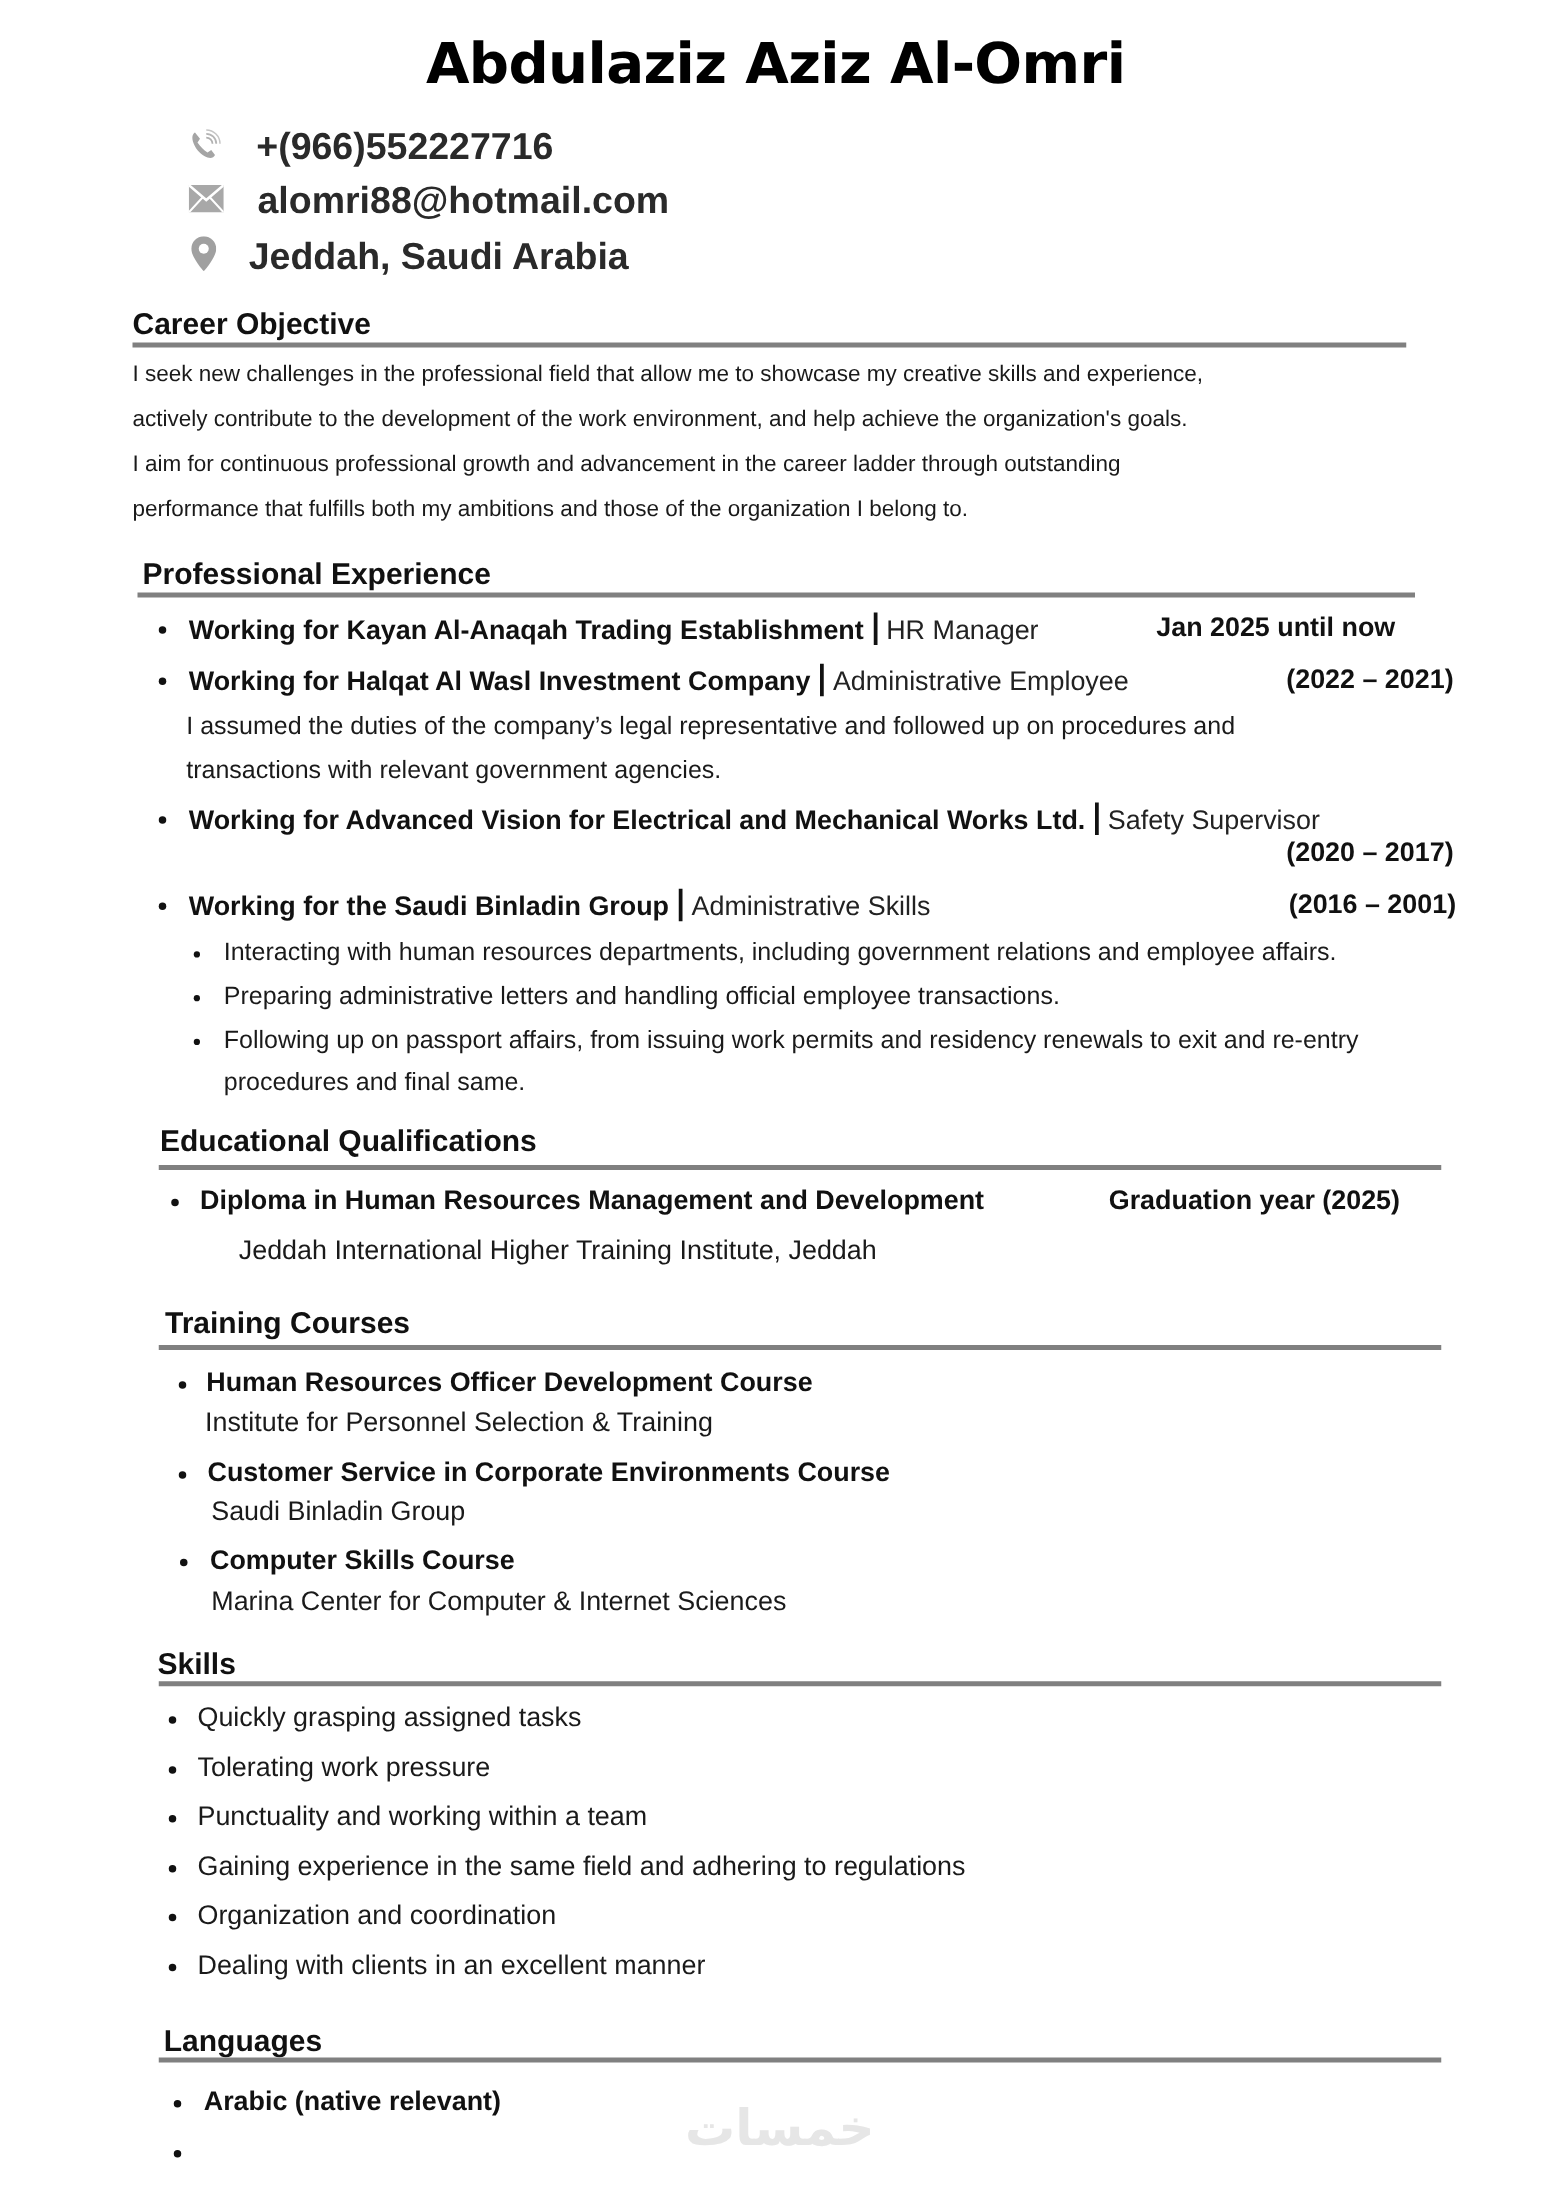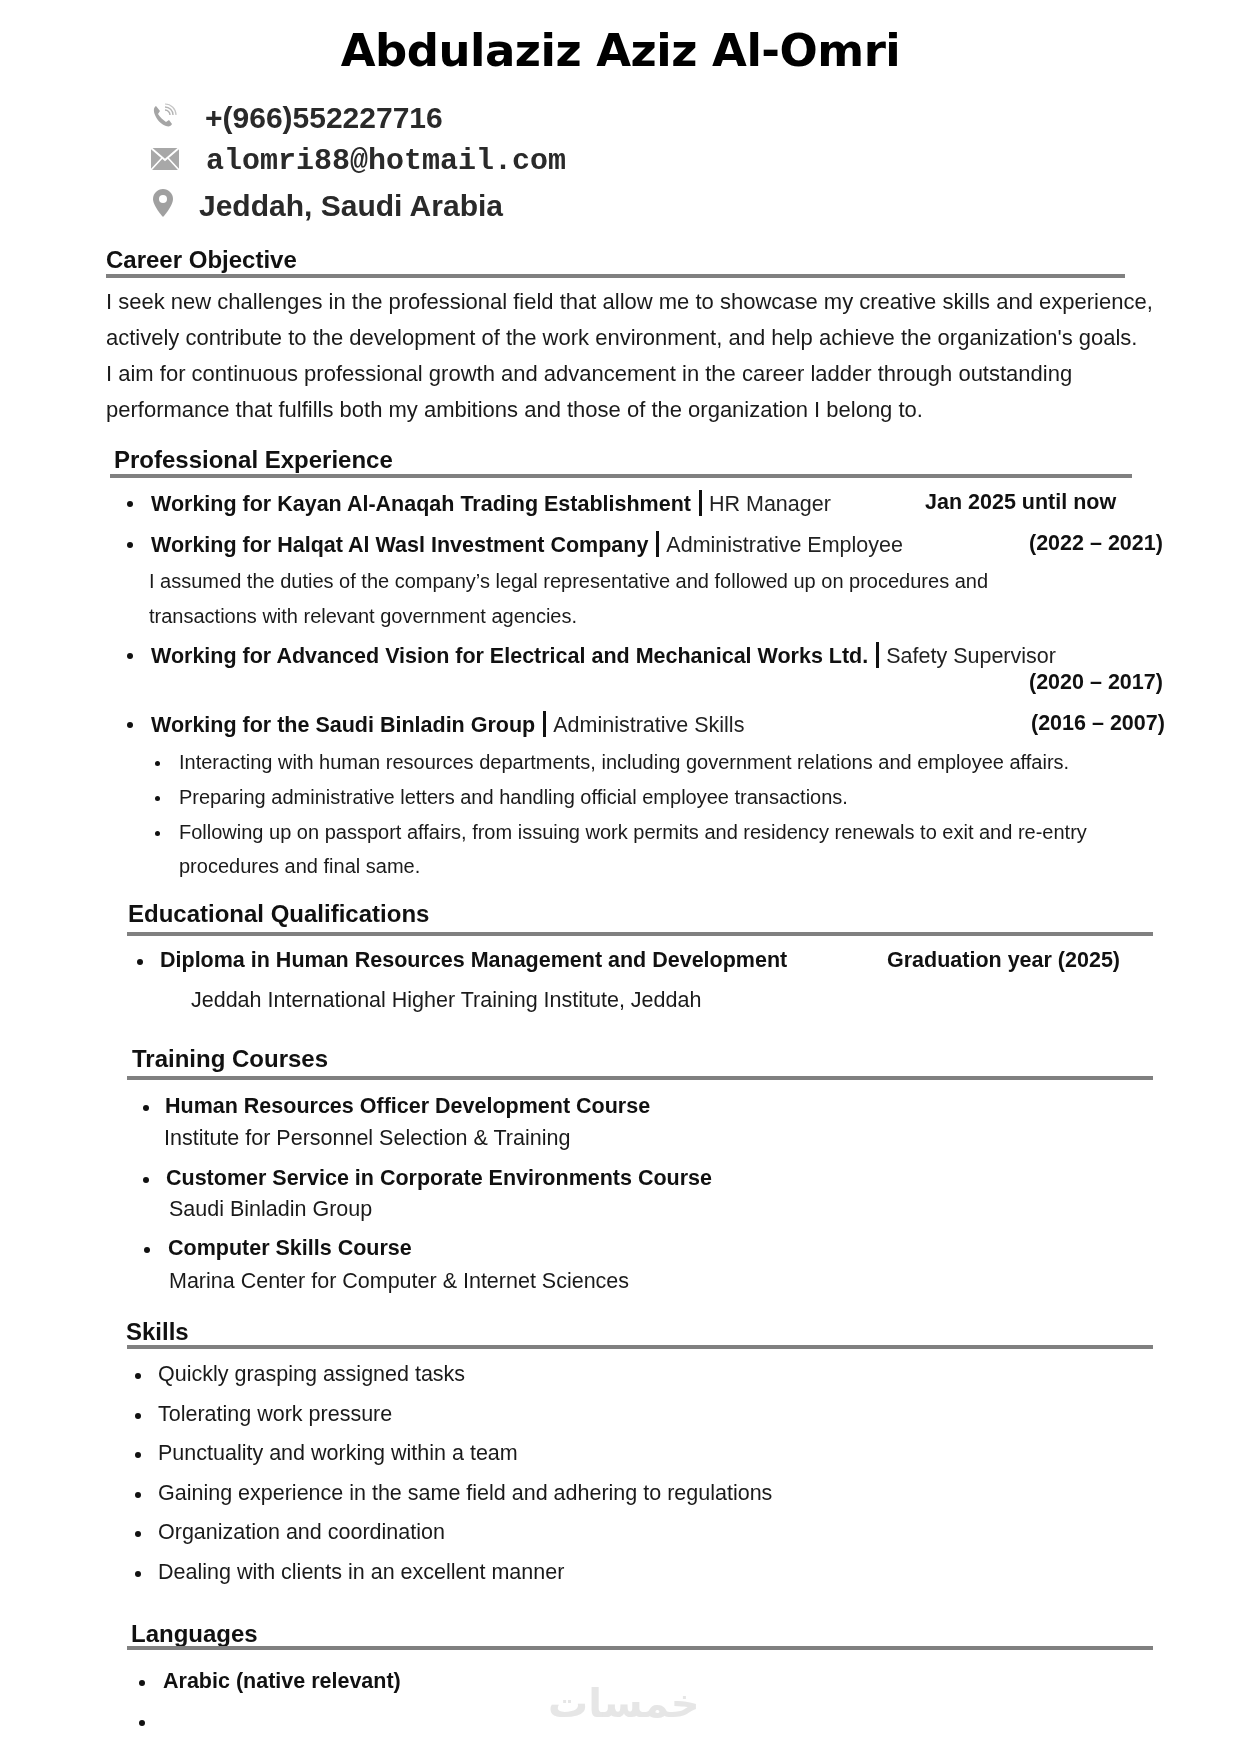--- a/index.html
+++ b/index.html
@@ -3,21 +3,21 @@
 <meta charset="utf-8">
 <style>
   html, body { margin:0; padding:0; background:#ffffff; }
   body { width:1241px; height:1755px; position:relative; overflow:hidden; font-family:"Liberation Sans", sans-serif; color:#111; }
   .abs { position:absolute; white-space:nowrap; }
   .name { left:0; width:1241px; top:24px; text-align:center; font-family:"DejaVu Sans", sans-serif; font-weight:bold; font-size:45px; letter-spacing:-0.5px; color:#000; }
   .contact { font-size:30px; font-weight:bold; color:#2a2a2a; }
   .icon { position:absolute; width:26px; height:26px; }
   .h { font-size:24px; font-weight:bold; color:#111; }
   .rule { position:absolute; height:4px; background:#808080; }
-  .body { font-size:22px; color:#1a1a1a; }
+  .body { font-size:18px; color:#1a1a1a; }
   .job { font-size:21.5px; color:#111; }
   .job b { font-weight:bold; }
   .sep { display:inline-block; width:3px; height:26px; background:#111; vertical-align:-5px; margin:0 7px 0 8px; }
   .role { font-weight:normal; color:#222; }
   .date { font-size:21.5px; font-weight:bold; color:#111; }
   .bullet { position:absolute; width:6px; height:6px; border-radius:50%; background:#111; }
   .sub { font-size:20px; color:#1a1a1a; }
   .item { font-size:21.5px; color:#1a1a1a; }
   .bold { font-weight:bold; color:#111; }
   .watermark { font-family:"DejaVu Sans", sans-serif; font-size:40px; color:#e6e6e6; font-weight:bold; }
@@ -33,21 +33,21 @@
   <path d="M14 1 A11 11 0 0 1 25 12" stroke="#c5c5c5" stroke-width="1.2" fill="none"></path>
   <path d="M14 7 A5 5 0 0 1 19 12" stroke="#b0b0b0" stroke-width="1.4" fill="none"></path>
 </svg>
 <div class="abs contact" style="left:205px;top:101px;">+(966)552227716</div>
 
 <svg class="icon" style="left:151px;top:148px;width:28px;height:22px;" viewBox="0 0 28 22">
   <rect x="0" y="0" width="28" height="22" fill="#a8a8a8"></rect>
   <path d="M0 0 L14 12 L28 0" stroke="#ffffff" stroke-width="2" fill="none"></path>
   <path d="M0 22 L11 10 M28 22 L17 10" stroke="#ffffff" stroke-width="1.6" fill="none"></path>
 </svg>
-<div class="abs contact" style="left:206px;top:144px;font-family:Liberation Mono, monospace;">alomri88@hotmail.com</div>
+<div class="abs contact" style="left:206px;top:144px;">alomri88@hotmail.com</div>
 
 <svg class="icon" style="left:153px;top:189px;width:20px;height:28px;" viewBox="0 0 20 28">
   <path d="M10 0 C4.5 0 0 4.5 0 10 C0 17 10 28 10 28 C10 28 20 17 20 10 C20 4.5 15.5 0 10 0 Z" fill="#a0a0a0"></path>
   <circle cx="10" cy="10" r="4" fill="#ffffff"></circle>
 </svg>
 <div class="abs contact" style="left:199px;top:189px;">Jeddah, Saudi Arabia</div>
 
 <div class="abs h" style="left:106px;top:246px;">Career Objective</div>
 <div class="rule" style="left:106px;top:274px;width:1019px;"></div>
 <div class="abs body" style="left:106px;top:289px;">I seek new challenges in the professional field that allow me to showcase my creative skills and experience,</div>
@@ -74,21 +74,21 @@
 
 <div>
   <span class="bullet" style="left:127px;top:653px;"></span>
   <div class="abs job" style="left:151px;top:642px;"><b>Working for Advanced Vision for Electrical and Mechanical Works Ltd.</b><span class="sep"></span><span class="role">Safety Supervisor</span></div>
   <div class="abs date" style="left:1029px;top:670px;">(2020 – 2017)</div>
 </div>
 
 <div>
   <span class="bullet" style="left:127px;top:722px;"></span>
   <div class="abs job" style="left:151px;top:711px;"><b>Working for the Saudi Binladin Group</b><span class="sep"></span><span class="role">Administrative Skills</span></div>
-  <div class="abs date" style="left:1031px;top:711px;">(2016 – 2007)</div>
+  <div class="abs date" style="left:1031px;top:711px;">(2016 – 2001)</div>
 
   <span class="bullet" style="left:155px;top:761px;width:5px;height:5px;"></span>
   <div class="abs sub" style="left:179px;top:751px;">Interacting with human resources departments, including government relations and employee affairs.</div>
   <span class="bullet" style="left:155px;top:796px;width:5px;height:5px;"></span>
   <div class="abs sub" style="left:179px;top:786px;">Preparing administrative letters and handling official employee transactions.</div>
   <span class="bullet" style="left:155px;top:831px;width:5px;height:5px;"></span>
   <div class="abs sub" style="left:179px;top:821px;">Following up on passport affairs, from issuing work permits and residency renewals to exit and re-entry</div>
   <div class="abs sub" style="left:179px;top:855px;">procedures and final same.</div>
 </div>
 

